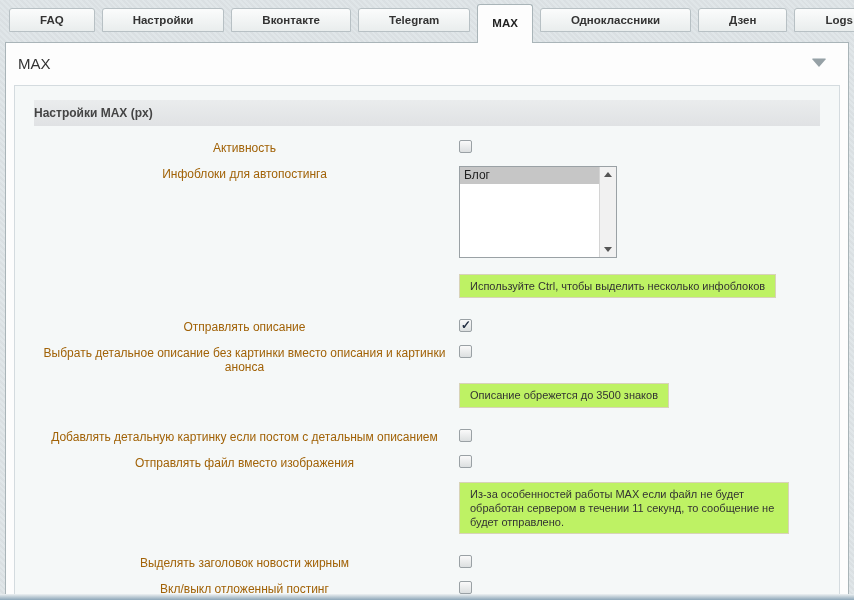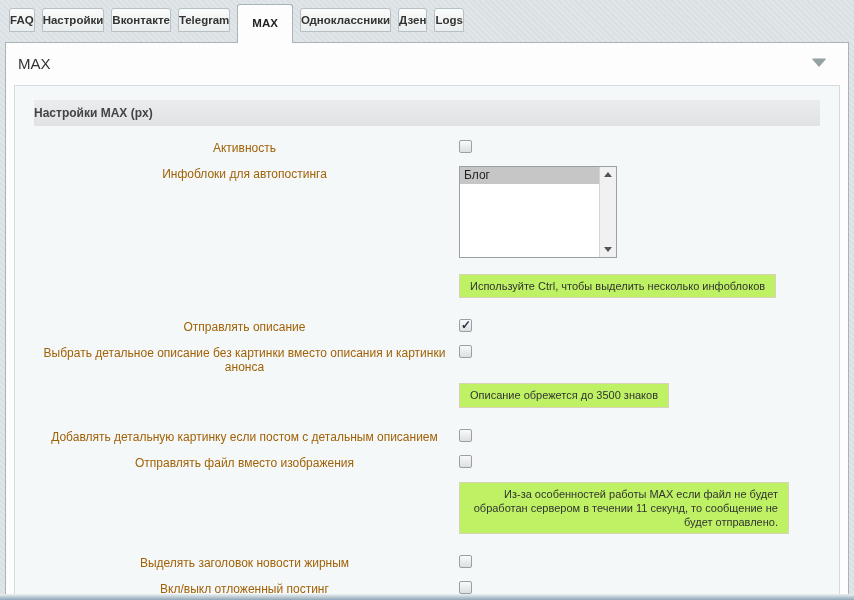--- a/index.html
+++ b/index.html
@@ -7,21 +7,21 @@
   body {
     font-family:"Liberation Sans", sans-serif;
     background-color:#dde3e6;
     background-image:repeating-linear-gradient(45deg, rgba(255,255,255,.10) 0 2px, rgba(0,0,0,.015) 2px 4px);
     display:flex; flex-direction:column;
   }
 
   
   .tabbar { height:42px; padding-left:9px; display:flex; align-items:flex-end; gap:7px; position:relative; z-index:3; }
   .tab {
-    margin-bottom:10px; padding:5px 0 5px;
+    margin-bottom:10px; padding:5px 30px 5px;
     font-size:11.5px; font-weight:bold; color:#333;
     background:linear-gradient(#fbfcfc,#e9eded);
     border:1px solid #b7c0c4; border-radius:3px 3px 0 0;
     cursor:pointer; white-space:nowrap;
   }
   .tab.active {
     margin-bottom:-1px; padding:12px 14px 14px;
     background:#fdfdfd; border:1px solid #a9b4b8; border-bottom:none;
     color:#222;
   }
@@ -91,21 +91,21 @@
   .sb-btn.down::after { bottom:5px; border-top:5px solid #555; }
 
   
   .hint-row { margin-bottom:0; }
   .hint {
     display:inline-block; margin:9px 0 21px;
     background:#bef264; border:1px solid #d8d3b8;
     padding:4px 10px; font-size:11px; line-height:1.3; color:#333;
   }
   .hint.oneline { white-space:nowrap; }
-  .hint.wrap { max-width:330px;text-align:right; }
+  .hint.wrap { max-width:330px; }
   .hint.first { margin-top:16px; }
 
   
   .footer-strip { height:6px; background:linear-gradient(#edf1f2,#a9bcc9 70%,#8da7ba); }
 </style>
 </head>
 <body>
 
 <div class="tabbar">
   <div class="tab">FAQ</div>

